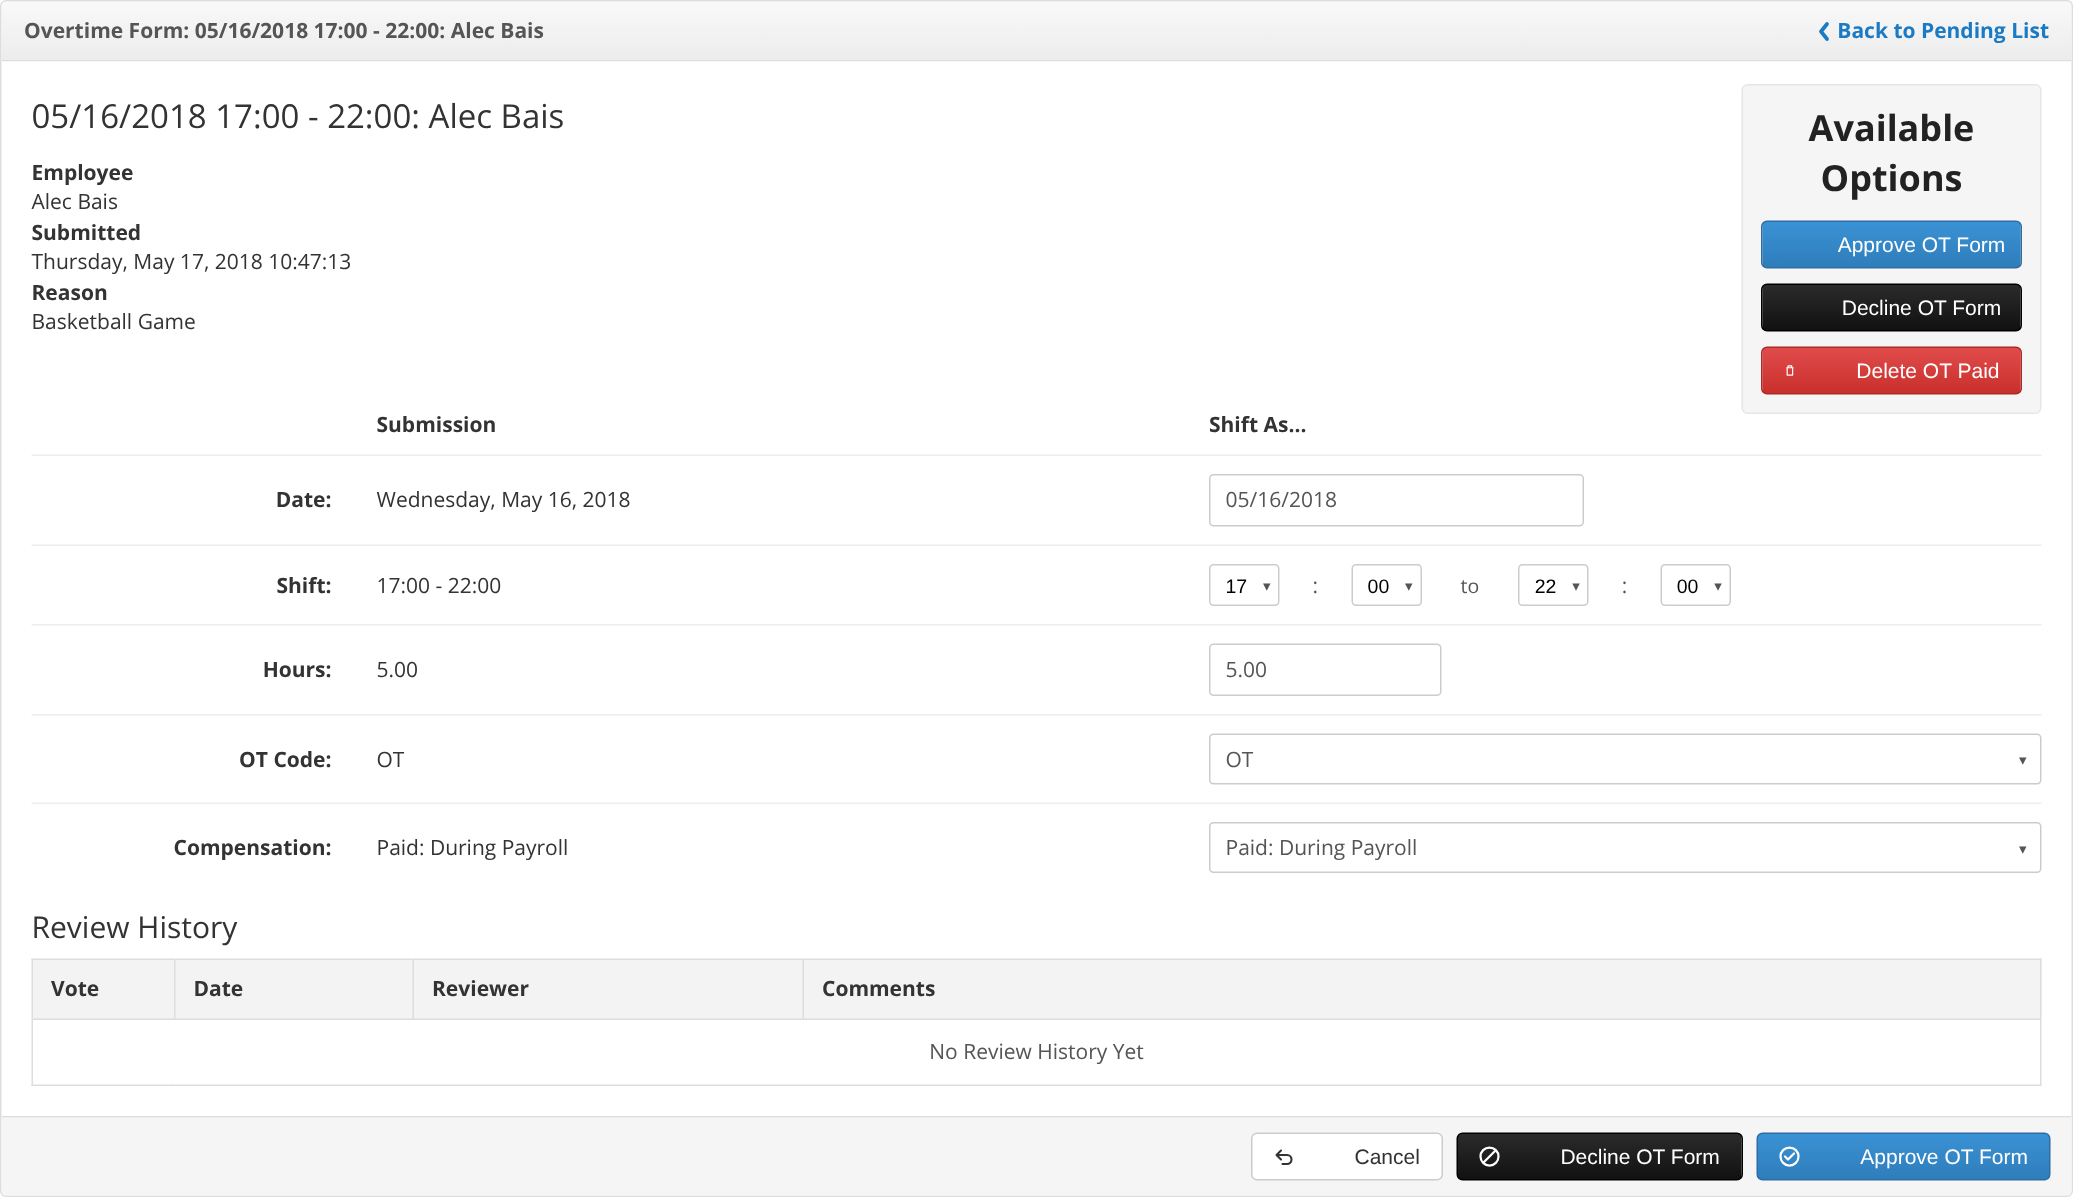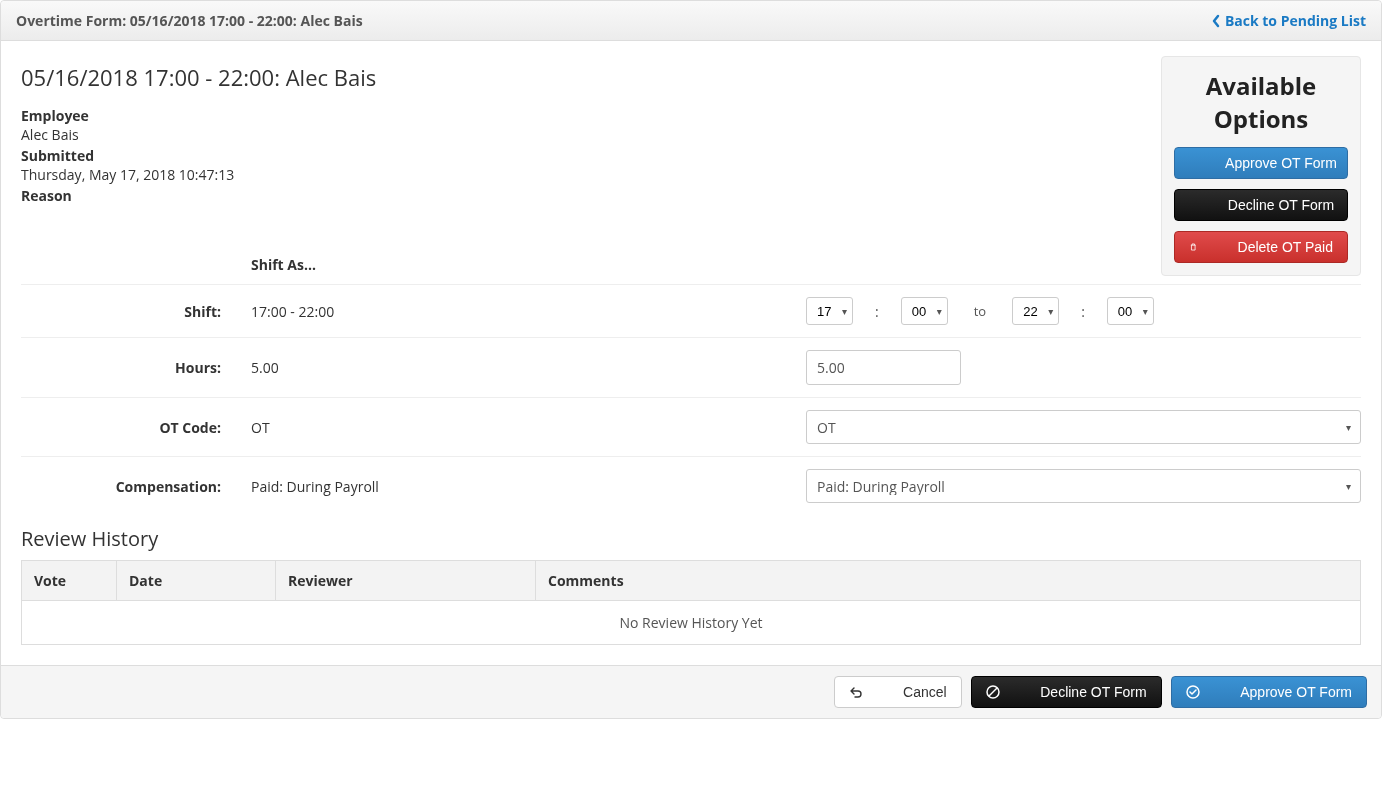--- a/index.html
+++ b/index.html
@@ -234,29 +234,38 @@
     </div>
 
     <h2 class="page-title">05/16/2018 17:00 - 22:00: Alec Bais</h2>
 
     <div class="meta">
       <strong>Employee</strong>
       <div>Alec Bais</div>
       <strong>Submitted</strong>
       <div>Thursday, May 17, 2018 10:47:13</div>
       <strong>Reason</strong>
+      <div>Basketball Game</div>
     </div>
 
     <div class="clear"></div>
 
     <div class="cols-header">
       <div></div>
+      <div>Submission</div>
       <div>Shift As...</div>
     </div>
 
+    <div class="form-row">
+      <div class="lbl">Date:</div>
+      <div class="subval">Wednesday, May 16, 2018</div>
+      <div>
+        <input class="input-text input-date" value="05/16/2018" style="">
+      </div>
+    </div>
 
     <div class="form-row">
       <div class="lbl">Shift:</div>
       <div class="subval">17:00 - 22:00</div>
       <div class="time-inputs">
         <span class="sel-wrap"><select class="select-sm"><option>17</option></select></span>
         <span class="colon">:</span>
         <span class="sel-wrap"><select class="select-sm"><option>00</option></select></span>
         <span class="to-text">to</span>
         <span class="sel-wrap"><select class="select-sm"><option>22</option></select></span>

